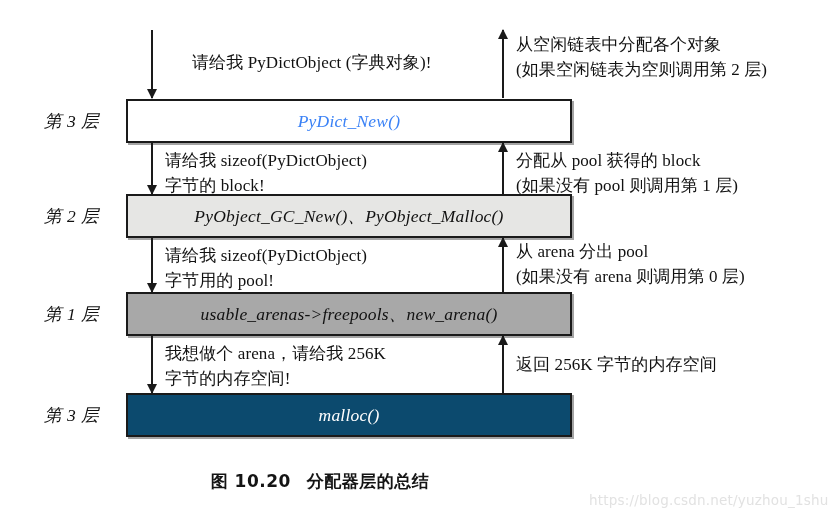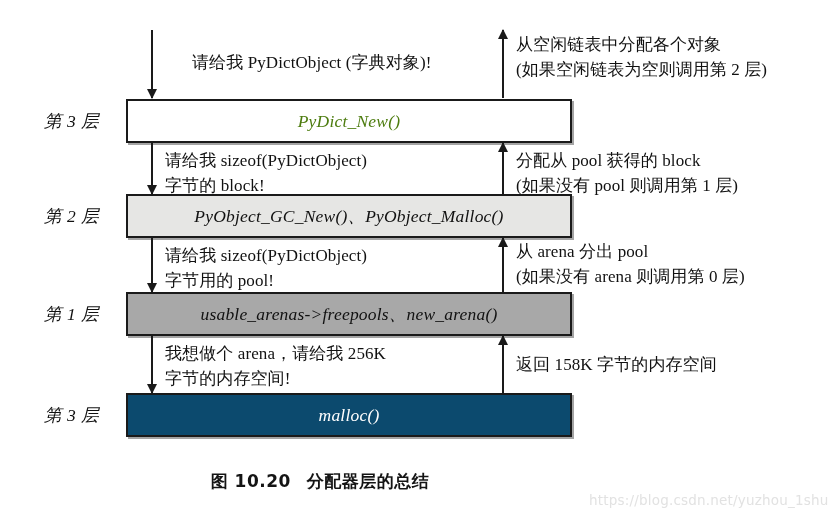--- a/index.html
+++ b/index.html
@@ -131,21 +131,21 @@
   </div>
 
   <div class="conn up-arrow" style="left:502px; top:30px; height:68px;"></div>
   <div class="annot" style="left:516px; top:32px;">
     <span class="ln">从空闲链表中分配各个对象</span>
     <span class="ln">(如果空闲链表为空则调用第 2 层)</span>
   </div>
 
   <div class="layer-row" style="top:99px;">
     <div class="layer-label">第 3 层</div>
-    <div class="layer-box fill-white" style="background: rgb(255, 255, 255); color: #4d7c0f;">PyDict_New()</div>
+    <div class="layer-box fill-white" style="background: rgb(255, 255, 255); color: #3b82f6;">PyDict_New()</div>
   </div>
 
   <div class="conn down-arrow" style="left:151px; top:143px; height:51px;"></div>
   <div class="annot" style="left:165px; top:148px;">
     <span class="ln">请给我 sizeof(PyDictObject)</span>
     <span class="ln">字节的 block!</span>
   </div>
   <div class="conn up-arrow" style="left:502px; top:143px; height:51px;"></div>
   <div class="annot" style="left:516px; top:148px;">
     <span class="ln">分配从 pool 获得的 block</span>
@@ -173,21 +173,21 @@
     <div class="layer-box fill-mid" style="background: rgb(168, 168, 168); color: rgb(17, 17, 17);">usable_arenas-&gt;freepools、new_arena()</div>
   </div>
 
   <div class="conn down-arrow" style="left:151px; top:336px; height:57px;"></div>
   <div class="annot" style="left:165px; top:341px;">
     <span class="ln">我想做个 arena，请给我 256K</span>
     <span class="ln">字节的内存空间!</span>
   </div>
   <div class="conn up-arrow" style="left:502px; top:336px; height:57px;"></div>
   <div class="annot" style="left:516px; top:352px;">
-    <span class="ln">返回 158K 字节的内存空间</span>
+    <span class="ln">返回 256K 字节的内存空间</span>
   </div>
 
   <div class="layer-row" style="top:393px;">
     <div class="layer-label">第 3 层</div>
     <div class="layer-box fill-dark" style="background: #0c4a6e; color: rgb(255, 255, 255);">malloc()</div>
   </div>
 
   <div class="caption">
     <span>图 10.20</span><span class="gap"></span><span>分配器层的总结</span>
   </div>

